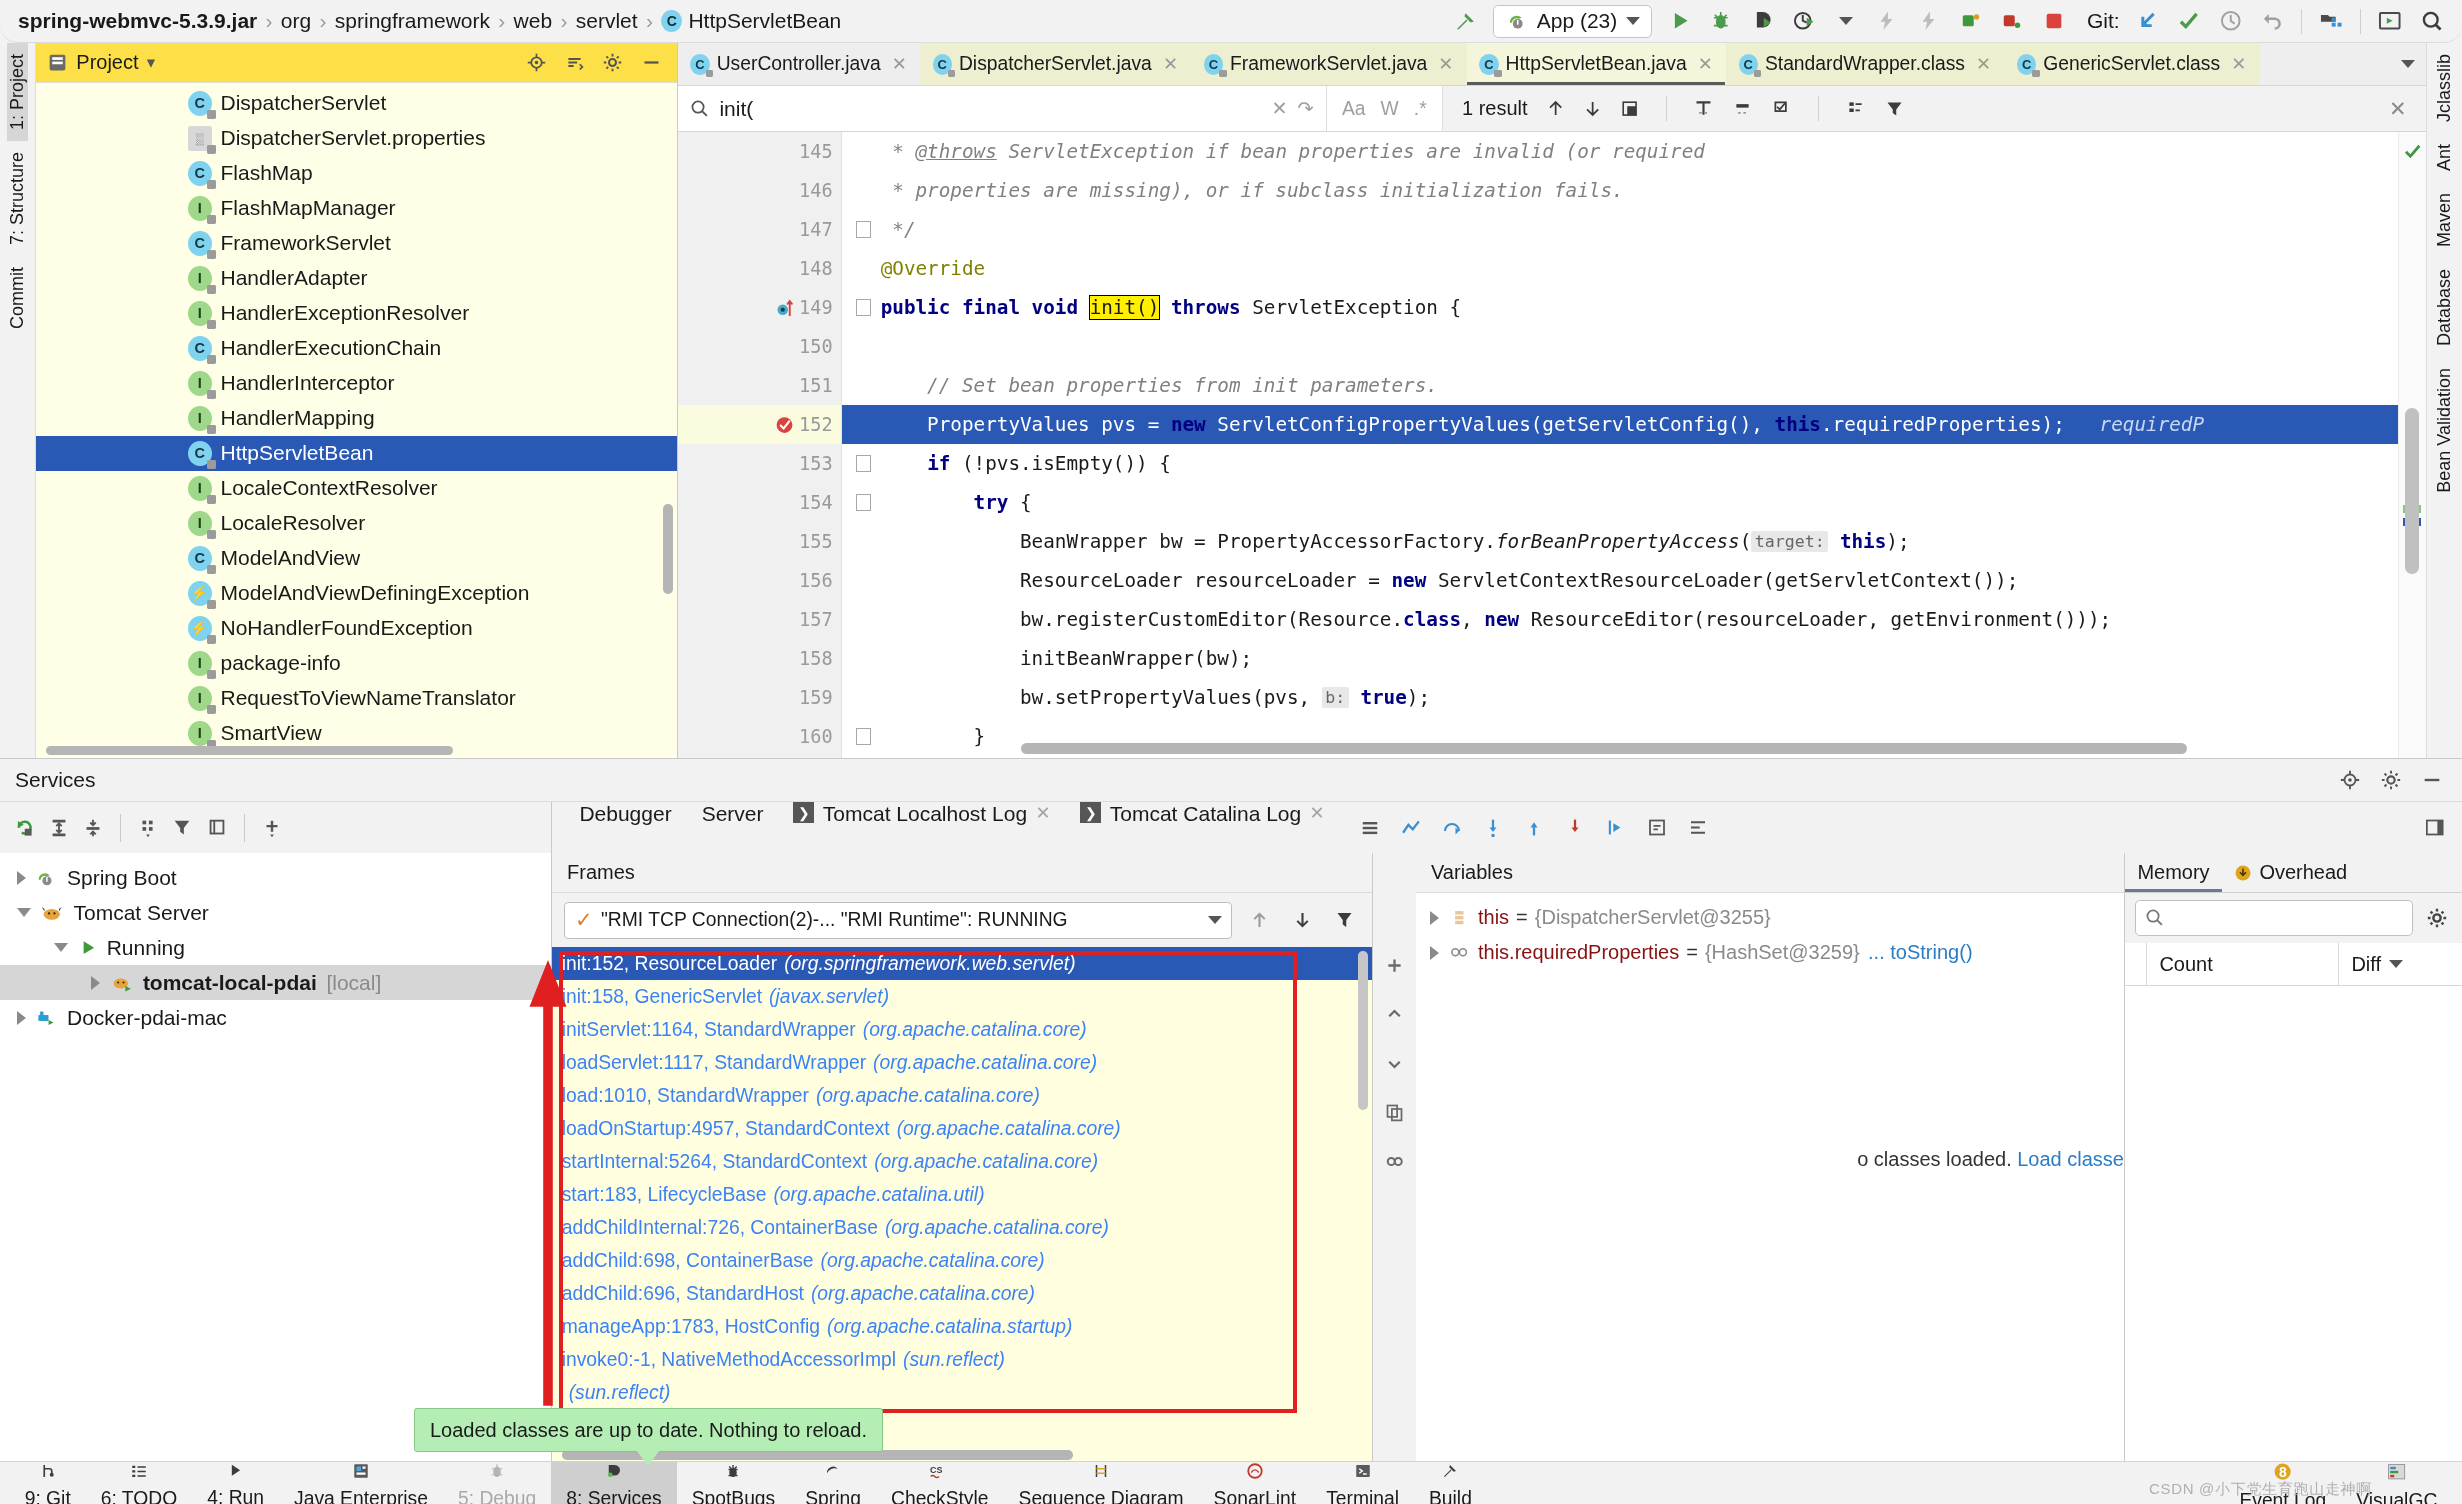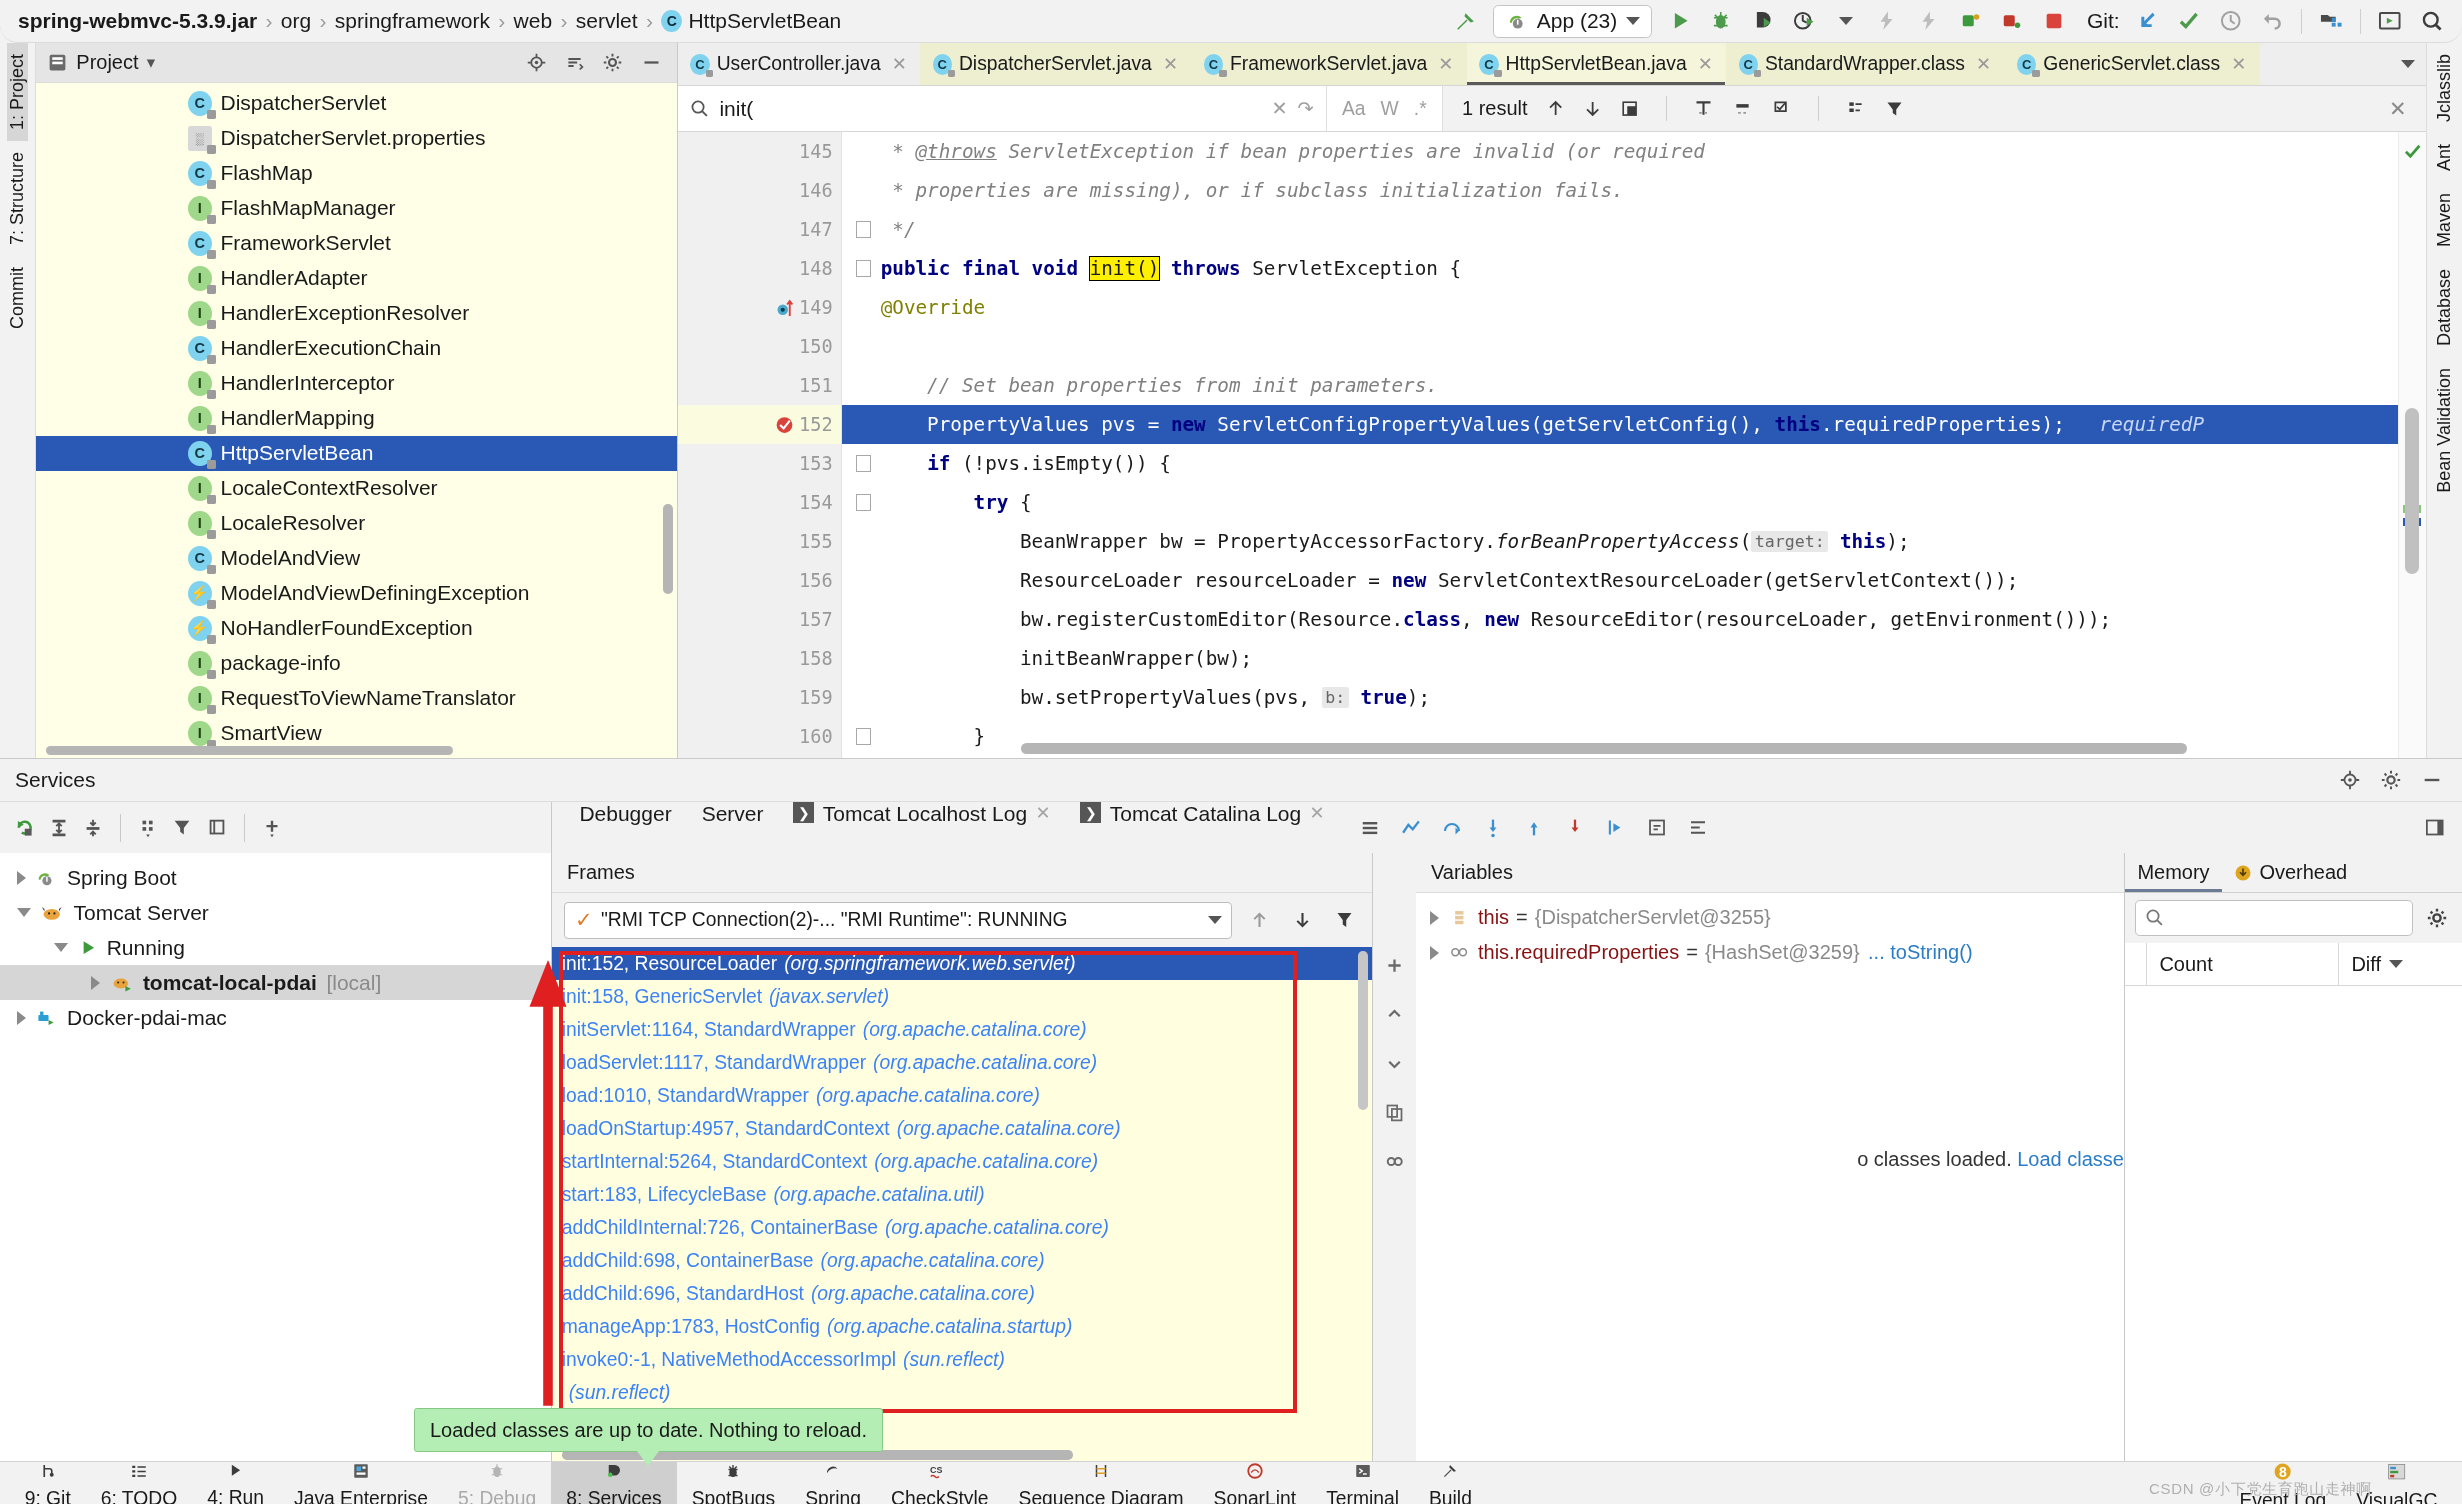--- a/index.html
+++ b/index.html
@@ -65,21 +65,21 @@
   }
   .vtab.active { background: #d6d6d6; }
   .vstrip-right { border-right: none; border-left: 0.7px solid #dcdcdc; }
 
   
   .project-panel {
     width: 642px; flex: 0 0 642px; display: flex; flex-direction: column;
     background: #ffffe8; border-right: 0.7px solid #c9c9c9;
   }
   .panel-head {
-    height: 40px; flex: 0 0 40px; background: #e5e5e5;
+    height: 40px; flex: 0 0 40px; background: #fde047;
     display: flex; align-items: center; padding: 0 11px;
     border-bottom: 0.7px solid #dcdcdc; gap: 8.3px;
   }
   .panel-head .title { font-size: 20px; }
   .panel-head .spacer { flex: 1 1 auto; }
   .hicon { width: 30px; height: 28px; display: inline-flex; align-items: center; justify-content: center; cursor: pointer; }
   .tree { flex: 1 1 auto; overflow: hidden; position: relative; padding-top: 2.8px; }
   .tnode {
     display: flex; align-items: center; height: 35px;
     padding-left: 152px; font-size: 21px; white-space: nowrap; cursor: pointer;
@@ -738,22 +738,22 @@
               <span>159</span>
             </div>
             <div class="gline">
               <span>160</span>
             </div>
           </div>
         <div class="codelines" id="codelines">
           <div class="cline"><span style="display: inline-block; width: 15px; margin-right: 9.7px; flex: 0 0 15px;"></span><span class="cm"> * </span><span class="cm" style="text-decoration: underline;">@throws</span><span class="cm"> ServletException if bean properties are invalid (or required</span></div>
             <div class="cline"><span style="display: inline-block; width: 15px; margin-right: 9.7px; flex: 0 0 15px;"></span><span class="cm"> * properties are missing), or if subclass initialization fails.</span></div>
             <div class="cline"><span style="display: inline-block; width: 15px; height: 16.6px; border: 1.1px solid rgb(168, 168, 168); margin-right: 9.7px; flex: 0 0 15px;"></span><span class="cm"> */</span></div>
+            <div class="cline"><span style="display: inline-block; width: 15px; margin-right: 9.7px; flex: 0 0 15px;"></span><span class="ann">@Override</span></div>
             <div class="cline"><span style="display: inline-block; width: 15px; height: 16.6px; border: 1.1px solid rgb(168, 168, 168); margin-right: 9.7px; flex: 0 0 15px;"></span><span class="kw">public final void </span><span class="hit">init()</span><span> </span><span class="kw">throws</span><span> ServletException {</span></div>
-            <div class="cline"><span style="display: inline-block; width: 15px; margin-right: 9.7px; flex: 0 0 15px;"></span><span class="ann">@Override</span></div>
             <div class="cline"><span style="display: inline-block; width: 15px; margin-right: 9.7px; flex: 0 0 15px;"></span></div>
             <div class="cline"><span style="display: inline-block; width: 15px; margin-right: 9.7px; flex: 0 0 15px;"></span><span class="cm">    // Set bean properties from init parameters.</span></div>
             <div class="cline sel"><span style="display: inline-block; width: 15px; margin-right: 9.7px; flex: 0 0 15px;"></span><span>    PropertyValues pvs = </span><span class="kw">new</span><span> ServletConfigPropertyValues(getServletConfig(), </span><span class="kw">this</span><span>.requiredProperties);</span><span class="hintgrey">   requiredP</span></div>
             <div class="cline"><span style="display: inline-block; width: 15px; height: 16.6px; border: 1.1px solid rgb(168, 168, 168); margin-right: 9.7px; flex: 0 0 15px;"></span><span>    </span><span class="kw">if</span><span> (!pvs.isEmpty()) {</span></div>
             <div class="cline"><span style="display: inline-block; width: 15px; height: 16.6px; border: 1.1px solid rgb(168, 168, 168); margin-right: 9.7px; flex: 0 0 15px;"></span><span>        </span><span class="kw">try</span><span> {</span></div>
             <div class="cline"><span style="display: inline-block; width: 15px; margin-right: 9.7px; flex: 0 0 15px;"></span><span>            BeanWrapper bw = PropertyAccessorFactory.</span><span style="font-style: italic;">forBeanPropertyAccess</span><span>(</span><span class="param">target:</span><span> </span><span class="kw">this</span><span>);</span></div>
             <div class="cline"><span style="display: inline-block; width: 15px; margin-right: 9.7px; flex: 0 0 15px;"></span><span>            ResourceLoader resourceLoader = </span><span class="kw">new</span><span> ServletContextResourceLoader(getServletContext());</span></div>
             <div class="cline"><span style="display: inline-block; width: 15px; margin-right: 9.7px; flex: 0 0 15px;"></span><span>            bw.registerCustomEditor(Resource.</span><span class="kw">class</span><span>, </span><span class="kw">new</span><span> ResourceEditor(resourceLoader, getEnvironment()));</span></div>
             <div class="cline"><span style="display: inline-block; width: 15px; margin-right: 9.7px; flex: 0 0 15px;"></span><span>            initBeanWrapper(bw);</span></div>
             <div class="cline"><span style="display: inline-block; width: 15px; margin-right: 9.7px; flex: 0 0 15px;"></span><span>            bw.setPropertyValues(pvs, </span><span class="param">b:</span><span> </span><span class="kw">true</span><span>);</span></div>

